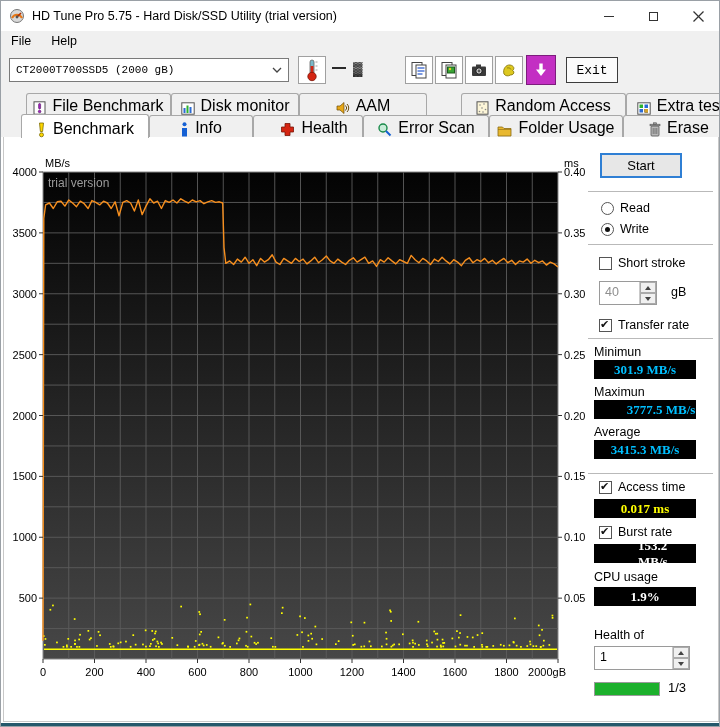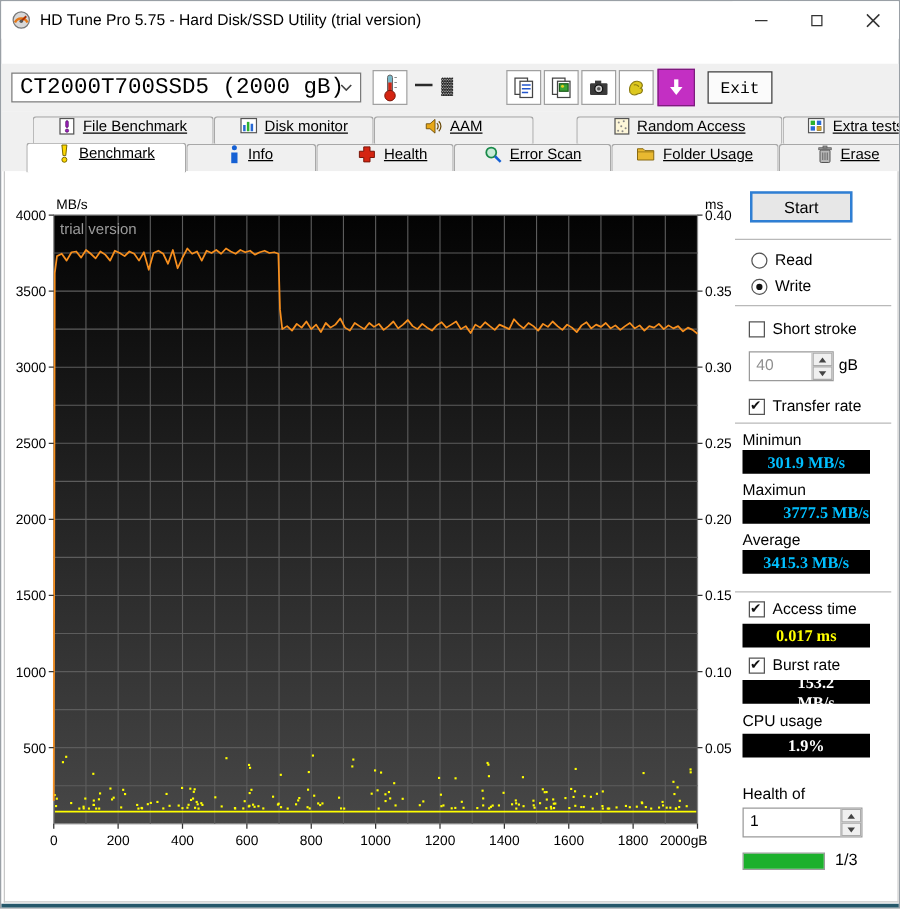--- a/index.html
+++ b/index.html
@@ -17,35 +17,35 @@
   .cap{width:45px;height:30px;display:flex;align-items:center;justify-content:center;background:#fff;}
   .min-glyph{width:10px;height:1px;background:#333;display:block;}
   .max-glyph{width:9px;height:9px;border:1px solid #333;display:block;}
   
   .menubar{position:absolute;left:0;top:30px;width:720px;height:20px;background:#f0f0f0;display:flex;align-items:center;font-size:12.5px;}
   .menu-item{padding:2px 10px;height:20px;display:flex;align-items:center;}
   .menu-item::first-letter{text-decoration:underline;}
   
   .toolbar{position:absolute;left:0;top:50px;width:720px;height:38px;background:#f0f0f0;}
   .combo{position:absolute;left:8px;top:7px;width:280px;height:24px;background:#fff;border:1px solid #7a7a7a;
-         font-family:"Liberation Mono",monospace;font-size:18px;line-height:22px;padding-left:6px;}
+         font-family:"Liberation Mono",monospace;font-size:11px;line-height:22px;padding-left:6px;}
   .combo .chev{position:absolute;right:6px;top:8px;}
   .tool-btn{position:absolute;top:5px;width:28px;height:28px;background:#fff;border:1px solid #a0a0a0;display:flex;align-items:center;justify-content:center;}
   .temp-dash{position:absolute;left:331px;top:16px;width:14px;height:2px;background:#2a2a2a;}
   .temp-glyph{position:absolute;left:352px;top:10px;font-size:13px;color:#1a1a1a;line-height:16px;}
   .btn-purple{background:#c32fc3;border:1px solid #7c1d7c;}
   .exit-btn{position:absolute;left:565px;top:6px;width:52px;height:26px;background:#fbfbfb;border:1px solid #3c3c3c;
             font-family:"Liberation Mono",monospace;font-size:13px;display:flex;align-items:center;justify-content:center;}
   
   .tabsbar{position:absolute;left:0;top:88px;width:720px;height:48px;background:#f0f0f0;}
   .tabrow{position:absolute;display:flex;}
   .row1{left:25px;top:4px;}
   .row2{left:20px;top:26px;}
   .tab{height:22px;border:1px solid #a8a8a8;border-bottom:none;border-radius:3px 3px 0 0;background:#f0f0f0;
-       display:flex;align-items:flex-start;justify-content:center;gap:6px;font-size:12px;text-decoration:underline;}
+       display:flex;align-items:flex-end;justify-content:center;gap:6px;font-size:16px;}
   .tab svg{flex:0 0 auto;}
   .tab.active{background:#fff;height:24px;margin-top:-1px;position:relative;z-index:3;}
   
   .content-frame{position:absolute;left:2px;top:136px;width:716px;height:585px;background:#fff;
                  border-left:1px solid #c8c8c8;border-right:1px solid #c8c8c8;border-bottom:1px solid #c8c8c8;z-index:0;}
   .window-bottom{position:absolute;left:0;top:722px;width:720px;height:5px;background:#25586b;}
   #chart-svg{position:absolute;left:0;top:136px;z-index:1;}
   
   .controls{position:absolute;left:585px;top:136px;width:132px;height:584px;z-index:2;font-size:12.5px;}
   .start-btn{position:absolute;left:14px;top:16px;width:82px;height:25px;background:#e7e7e7;border:2px solid #2f7fd4;
@@ -93,20 +93,24 @@
         </div>
       <div class="cap">
         <svg width="11" height="11" viewBox="0 0 11 11">
           <line x1="0.5" y1="0.5" x2="10.5" y2="10.5" stroke="#333" stroke-width="1.2"></line>
           <line x1="10.5" y1="0.5" x2="0.5" y2="10.5" stroke="#333" stroke-width="1.2"></line>
         </svg>
       </div>
     </div>
   </div>
 
+  <div class="menubar">
+    <span class="menu-item">File</span>
+    <span class="menu-item">Help</span>
+  </div>
 
   <div class="toolbar">
     <div class="combo">
       <span>CT2000T700SSD5 (2000 gB)</span>
       <svg class="chev" width="10" height="6" viewBox="0 0 10 6">
         <polyline points="1,1 5,5 9,1" fill="none" stroke="#444" stroke-width="1.3"></polyline>
       </svg>
     </div>
 
     <div class="tool-btn" style="left:297px;">
@@ -572,21 +576,21 @@
     <div class="ctl-row" style="left:15px;top:85px;">
       <span class="radio on"></span>
       <span>Write</span>
     </div>
     <div class="sep" style="top:107px;"></div>
 
     <div class="ctl-row" style="left:13px;top:119px;">
       <span class="checkbox"></span>
       <span>Short stroke</span>
     </div>
-    <div class="spinner" style="left:13px;top:144px;width:68px;">
+    <div class="spinner" style="left:13px;top:144px;width:58px;">
       <span class="spin-val disabled">40</span>
       <span class="spin-arrows">
         <span class="spin-up">
             <span class="tri-up"></span>
           </span>
         <span class="spin-down">
             <span class="tri-down"></span>
           </span>
       </span>
     </div>

